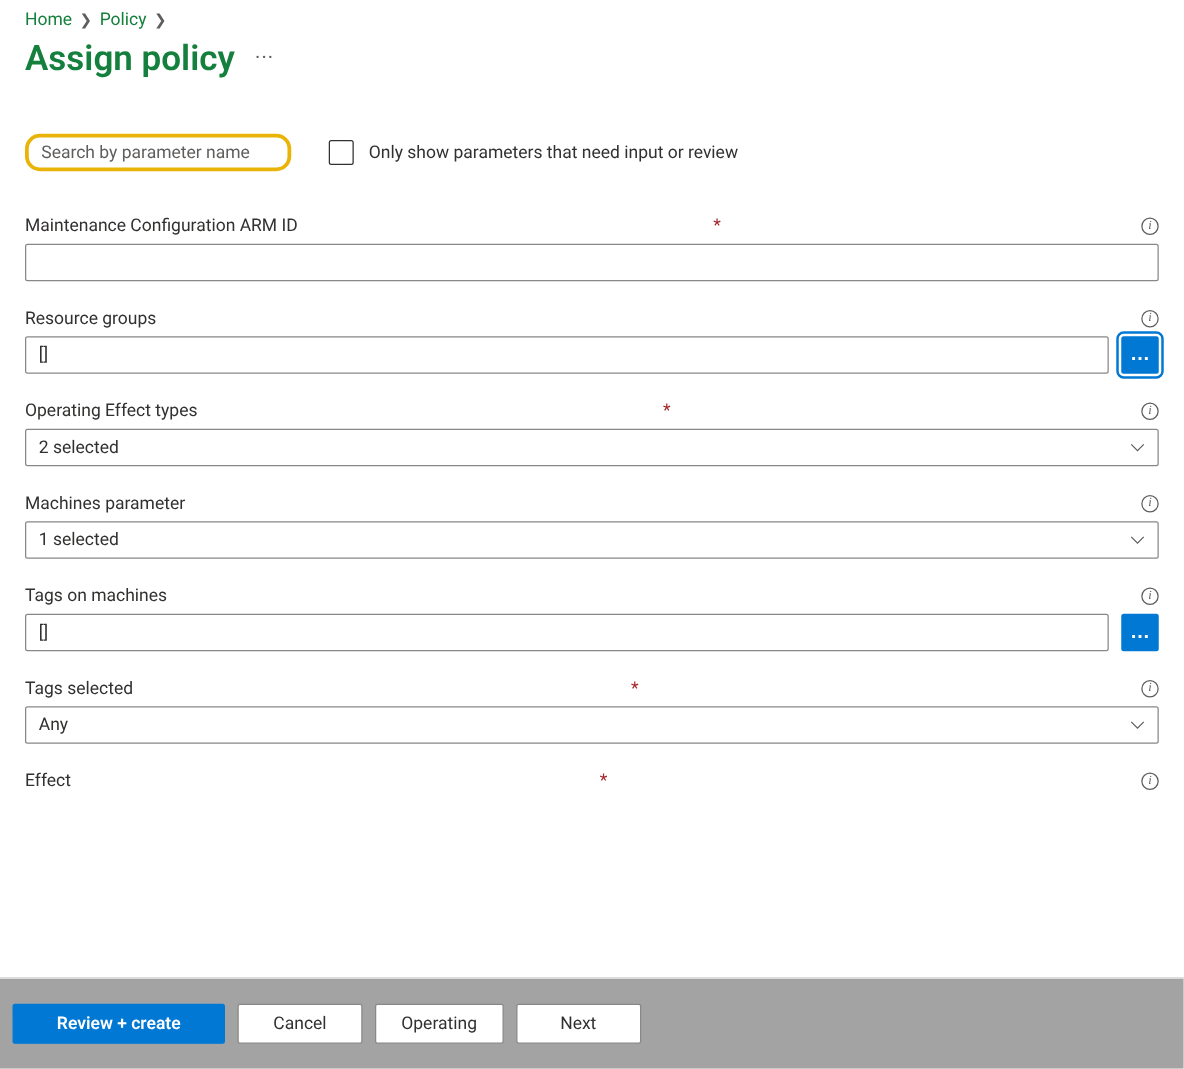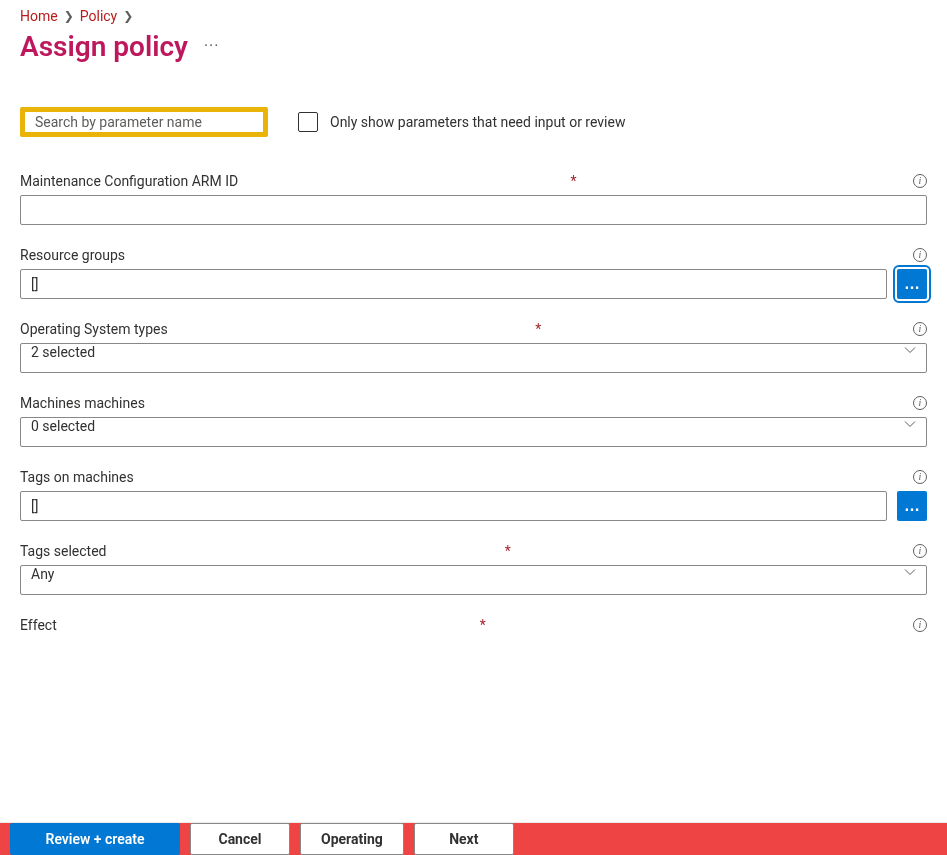--- a/index.html
+++ b/index.html
@@ -16,59 +16,59 @@
       padding: 0 20px;
     }
     .breadcrumb {
       display: flex;
       align-items: center;
       gap: 6px;
       padding-top: 8px;
       font-size: 14px;
     }
     .breadcrumb a {
-      color: #b91c1c;
+      color: #15803d;
       text-decoration: none;
     }
     .breadcrumb .sep {
       color: #605e5c;
       font-size: 12px;
     }
     .page-title-row {
       display: flex;
       align-items: center;
       gap: 16px;
       margin-top: 6px;
       margin-bottom: 44px;
     }
     h1.page-title {
       font-size: 28px;
       font-weight: 600;
-      color: #be185d;
+      color: #15803d;
     }
     .more-icon {
       color: #605e5c;
       font-size: 16px;
       letter-spacing: 1px;
       cursor: pointer;
       line-height: 1;
       padding-bottom: 2px;
     }
     .filter-row {
       display: flex;
       align-items: center;
       gap: 30px;
       margin-bottom: 36px;
     }
     .search-input {
-      width: 248px;
+      width: 213px;
       height: 30px;
       padding: 0 10px;
-      border: 5px solid #eab308;
-      border-radius: 2px;
+      border: 3px solid #eab308;
+      border-radius: 12px;
       font-size: 14px;
       font-family: inherit;
       color: #323130;
     }
     .search-input::placeholder { color: #605e5c; }
     .checkbox-wrap {
       display: flex;
       align-items: center;
       gap: 12px;
       cursor: pointer;
@@ -115,20 +115,21 @@
       padding: 0 10px;
       border: 1px solid #8a8886;
       border-radius: 2px;
       font-size: 14px;
       font-family: inherit;
       background: #fff;
       color: #323130;
     }
     .select-input {
       display: flex;
+      align-items: center;
       justify-content: space-between;
       cursor: pointer;
     }
     .chevron-down {
       width: 12px;
       height: 12px;
       display: inline-block;
     }
     .chevron-down svg { display: block; }
     .input-row {
@@ -156,24 +157,24 @@
     .ellipsis-btn.outlined {
       outline: 2px solid #0078d4;
       outline-offset: 2px;
     }
     .footer {
       position: absolute;
       bottom: 0;
       left: 0;
       right: 0;
       border-top: 1px solid #edebe9;
-      padding: 0 10px;
+      padding: 20px 10px;
       display: flex;
       gap: 10px;
-      background: #ef4444;
+      background: #a3a3a3;
     }
     .btn {
       height: 32px;
       padding: 0 20px;
       border-radius: 2px;
       font-size: 14px;
       font-family: inherit;
       cursor: pointer;
       min-width: 100px;
     }
@@ -181,21 +182,20 @@
       background: #0078d4;
       border: 1px solid #0078d4;
       color: #fff;
       font-weight: 600;
       min-width: 170px;
     }
     .btn-secondary {
       background: #fff;
       border: 1px solid #8a8886;
       color: #323130;
-      font-weight: bold;
     }
   </style>
 </head>
 <body>
 
 <div class="content">
   <nav class="breadcrumb">
     <a href="#">Home</a>
     <span class="sep">❯</span>
     <a href="#">Policy</a>
@@ -230,41 +230,41 @@
       <span class="info-icon">i</span>
     </div>
     <div class="input-row">
       <input type="text" class="text-input" value="[]" style="">
       <button class="ellipsis-btn outlined">…</button>
     </div>
   </div>
 
   <div class="form-group">
     <div class="form-label">
-      <span>Operating System types</span>
+      <span>Operating Effect types</span>
       <span class="required">*</span>
       <span class="info-icon">i</span>
     </div>
     <div class="select-input">
       <span>2 selected</span>
       <span class="chevron-down">
         <svg viewBox="0 0 12 12">
             <path d="M1 3.5 L6 8.5 L11 3.5" stroke="#605e5c" stroke-width="1" fill="none"></path>
           </svg>
       </span>
     </div>
   </div>
 
   <div class="form-group">
     <div class="form-label">
-      <span>Machines machines</span>
+      <span>Machines parameter</span>
       <span class="info-icon">i</span>
     </div>
     <div class="select-input">
-      <span>0 selected</span>
+      <span>1 selected</span>
       <span class="chevron-down">
         <svg viewBox="0 0 12 12">
             <path d="M1 3.5 L6 8.5 L11 3.5" stroke="#605e5c" stroke-width="1" fill="none"></path>
           </svg>
       </span>
     </div>
   </div>
 
   <div class="form-group">
     <div class="form-label">

